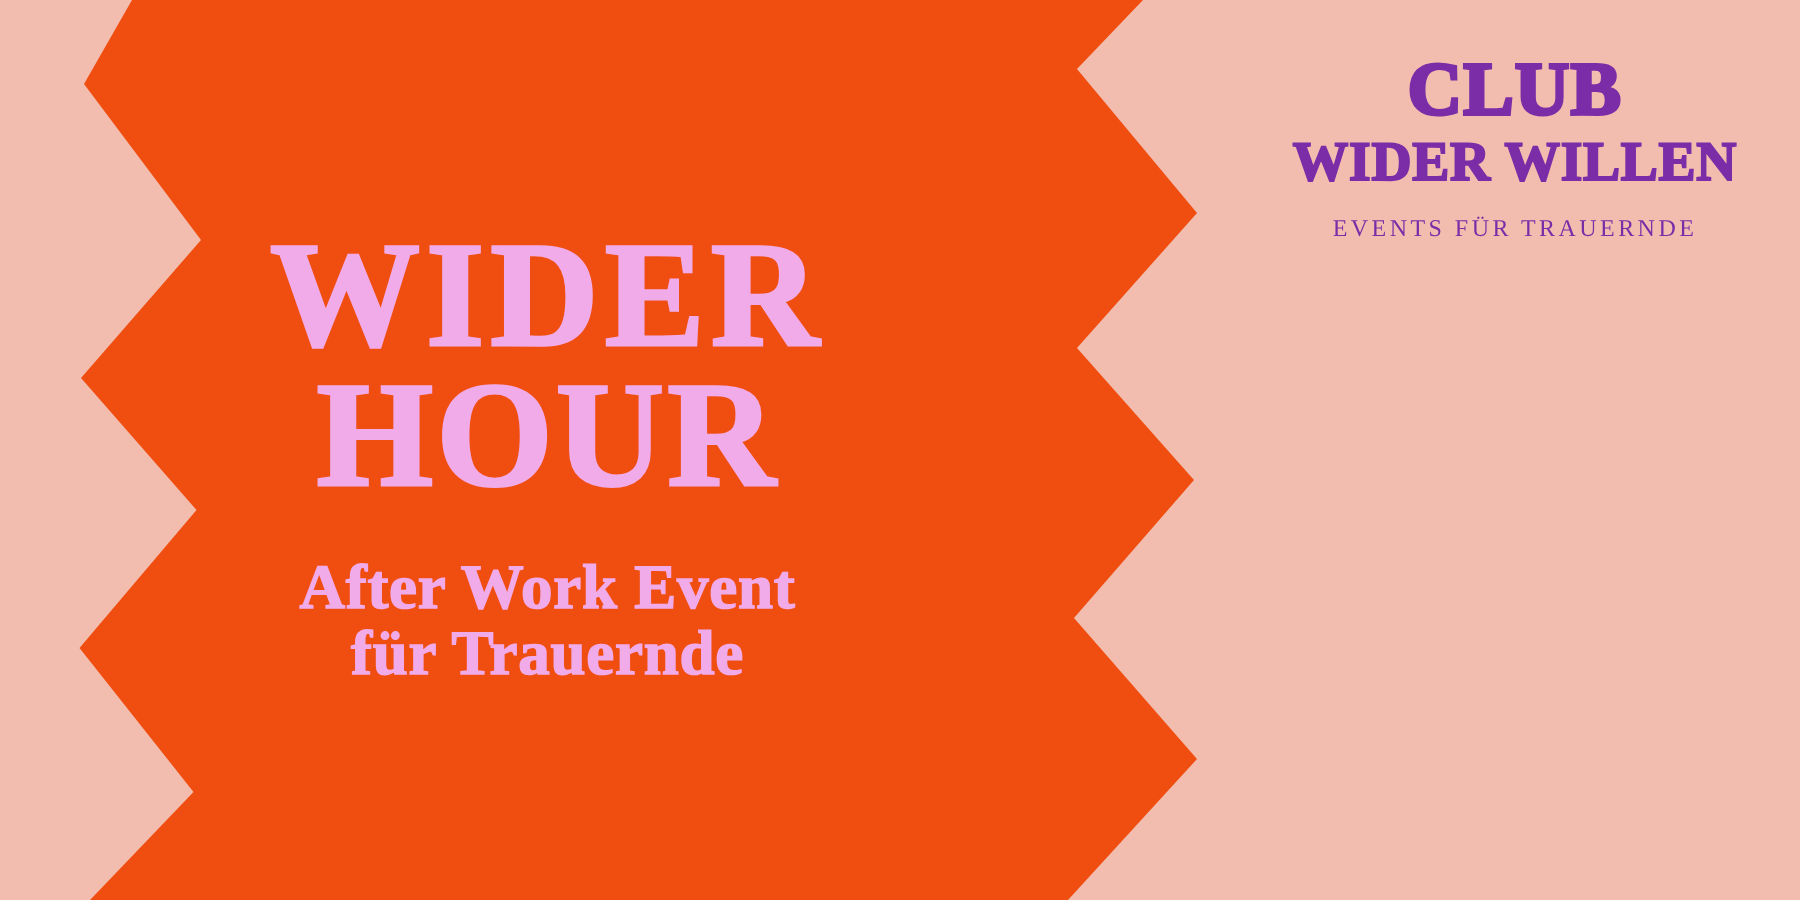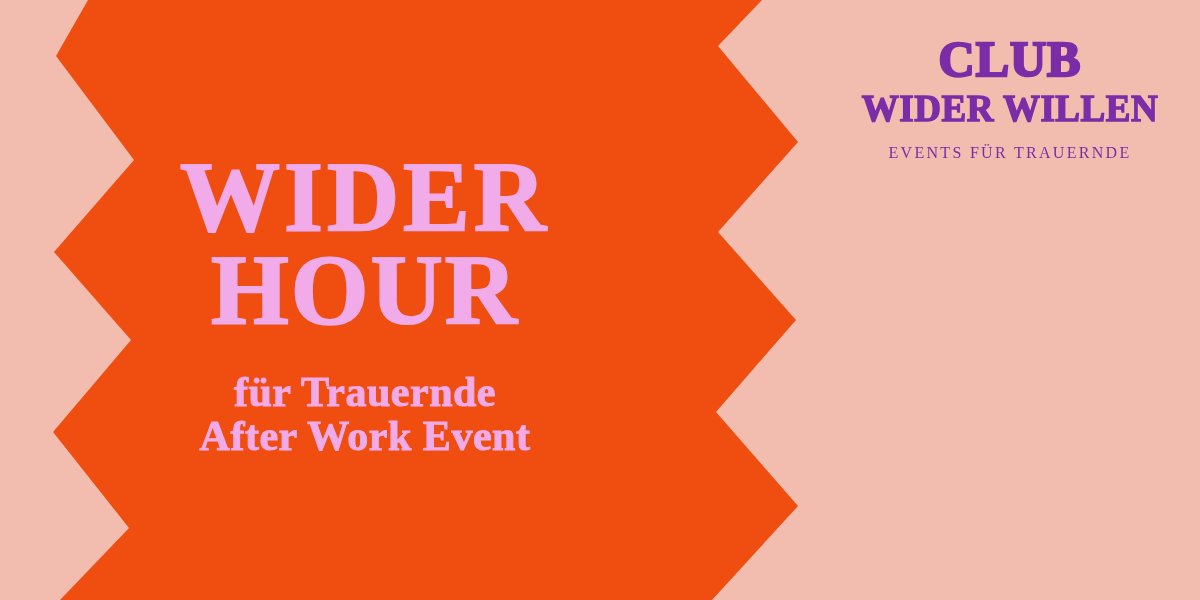--- a/index.html
+++ b/index.html
@@ -126,22 +126,22 @@
 
   <svg id="zigzag-shape" viewBox="0 0 1200 600" preserveAspectRatio="none">
     <polygon id="zigzag-polygon" fill="#f04e11" points="762,0 718,46 798,142 718,232 796,320 716,412 798,506 712,600 60,600 129,528 53,432 131,340 54,252 134,160 56,56 88,0"></polygon>
   </svg>
 
   <div id="headline-block">
     <div class="title-line" id="title-line-1">WIDER</div>
     <div class="title-line" id="title-line-2">HOUR</div>
 
     <div id="subtitle-block">
+      <div class="subtitle-line" id="subtitle-line-1">After Work Event</div>
       <div class="subtitle-line" id="subtitle-line-2">für Trauernde</div>
-      <div class="subtitle-line" id="subtitle-line-1">After Work Event</div>
     </div>
   </div>
 
   <div id="logo-lockup">
     <div id="logo-club">CLUB</div>
     <div id="logo-wider-willen">WIDER WILLEN</div>
     <div id="logo-tagline">EVENTS FÜR TRAUERNDE</div>
   </div>
 
 </div>

